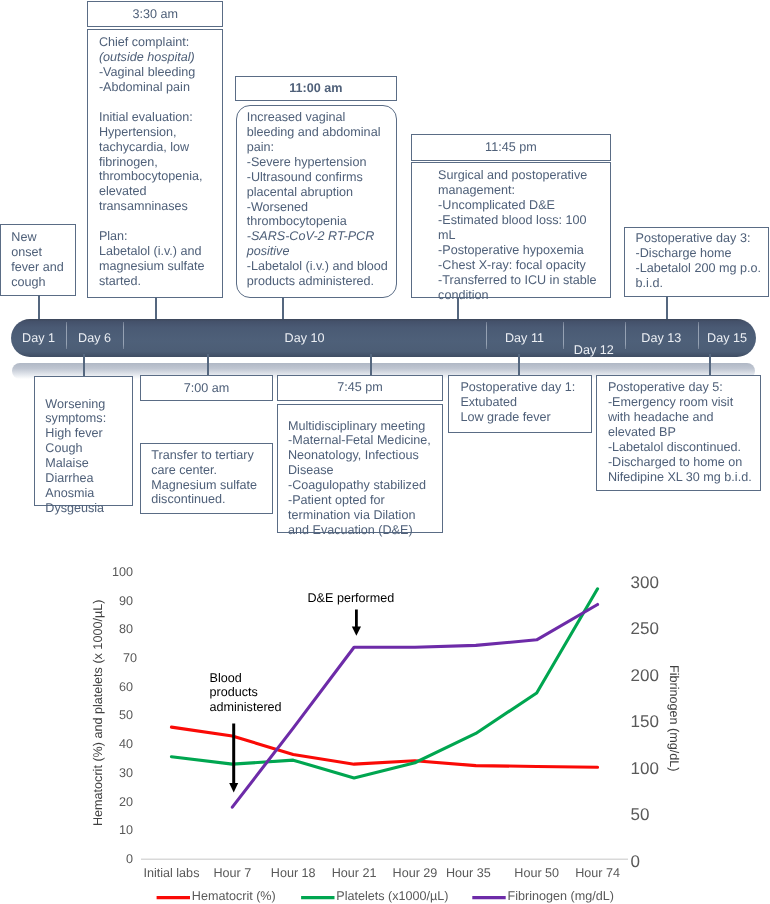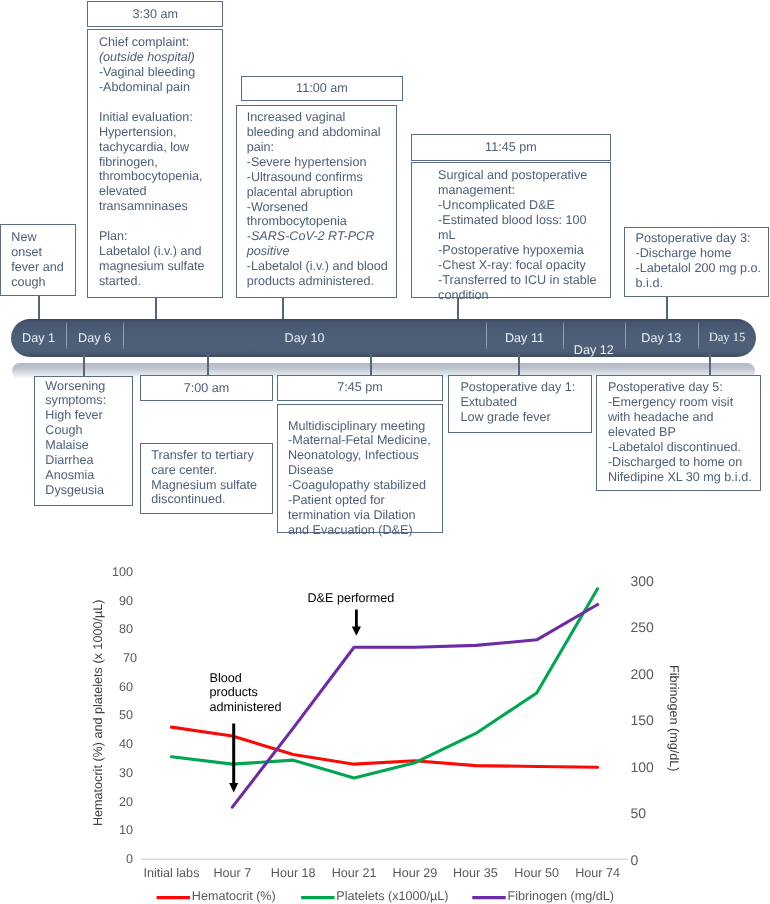--- a/index.html
+++ b/index.html
@@ -18,21 +18,21 @@
   .tl-bar{position:absolute;border-radius:19px;
           background:linear-gradient(to bottom,#3c4759 0%,#44516a 6%,#4a5a74 22%,#4e6079 58%,#4c5d75 86%,#3f4d63 100%);}
   .tl-shadow{position:absolute;border-radius:9px;
              background:linear-gradient(to bottom,rgba(176,184,197,1) 0%,rgba(188,195,207,0.95) 35%,rgba(212,218,227,0.7) 70%,rgba(246,248,251,0.05) 100%);}
   .tl-day{position:absolute;top:0;height:100%;display:flex;align-items:center;justify-content:center;
           font-size:12.6px;color:#eceff4;}
   .tl-div{position:absolute;width:1.1px;
           background:linear-gradient(to bottom,rgba(222,229,239,0.28) 0%,rgba(222,229,239,0.50) 18%,rgba(222,229,239,0.50) 82%,rgba(222,229,239,0.28) 100%);}
   .chart{position:absolute;left:0;top:0;width:770px;height:904px;}
   .ax-tick-l{position:absolute;font-size:12.6px;color:#595959;text-align:right;}
-  .ax-tick-r{position:absolute;font-size:14px;color:#595959;text-align:left;}
+  .ax-tick-r{position:absolute;font-size:17px;color:#595959;text-align:left;}
   .ax-cat{position:absolute;font-size:12.6px;color:#595959;text-align:center;}
   .ax-title{position:absolute;font-size:12.6px;color:#404040;white-space:nowrap;transform-origin:0 0;}
   .annot{position:absolute;font-size:12.6px;line-height:14.9px;color:#000000;white-space:pre-line;}
   .leg-lbl{position:absolute;font-size:12.6px;color:#595959;white-space:nowrap;}
 </style>
 </head>
 <body>
 
 <div class="stage">
   <div id="tl-layer">
@@ -54,22 +54,22 @@
 fibrinogen,
 thrombocytopenia,
 elevated
 transamninases
 
 Plan:
 Labetalol (i.v.) and
 magnesium sulfate
 started.</div>
       <div class="conn" style="left:155px;top:297.20000000000005px;height:23.799999999999955px;"></div>
-      <div class="box box-title" style="left:241px;top:76px;width:161.8px;height:25px;">11:00 am</div>
-      <div class="box box-body" style="left:235.6px;top:105px;width:161.8px;height:192.8px;padding-top:4px;padding-left:10.1px;">Increased vaginal
+      <div class="box box-title" style="left:235px;top:76px;width:161.8px;height:25px;font-weight:bold;">11:00 am</div>
+      <div class="box box-body" style="left:235.6px;top:105px;width:161.8px;height:192.8px;padding-top:4px;padding-left:10.1px;border-radius:14px;">Increased vaginal
 bleeding and abdominal
 pain:
 -Severe hypertension
 -Ultrasound confirms
 placental abruption
 -Worsened
 thrombocytopenia
 <i>-SARS-CoV-2 RT-PCR
 positive</i>
 -Labetalol (i.v.) and blood
@@ -90,29 +90,29 @@
 -Labetalol 200 mg p.o.
 b.i.d.</div>
       <div class="conn" style="left:666px;top:295.8px;height:25.19999999999999px;"></div>
       <div class="tl-bar" style="left:11px;top:319px;width:745px;height:37.5px;"></div>
       <div class="tl-day" style="left:11px;top:319px;width:55px;height:37.5px;">Day 1</div>
       <div class="tl-day" style="left:66px;top:319px;width:57px;height:37.5px;">Day 6</div>
       <div class="tl-day" style="left:123px;top:319px;width:363px;height:37.5px;">Day 10</div>
       <div class="tl-day" style="left:486px;top:319px;width:77px;height:37.5px;">Day 11</div>
       <div class="tl-day" style="left:563px;top:331px;width:61.5px;height:37.5px;">Day 12</div>
       <div class="tl-day" style="left:624.5px;top:319px;width:73.5px;height:37.5px;">Day 13</div>
-      <div class="tl-day" style="left:698px;top:319px;width:58px;height:37.5px;font-family:Liberation Serif, serif;">Day 15</div>
+      <div class="tl-day" style="left:698px;top:319px;width:58px;height:37.5px;">Day 15</div>
       <div class="tl-div" style="left:66px;top:322px;height:26.5px;"></div>
       <div class="tl-div" style="left:123px;top:322px;height:26.5px;"></div>
       <div class="tl-div" style="left:486px;top:322px;height:26.5px;"></div>
       <div class="tl-div" style="left:563px;top:322px;height:26.5px;"></div>
       <div class="tl-div" style="left:624.5px;top:322px;height:26.5px;"></div>
       <div class="tl-div" style="left:698px;top:322px;height:26.5px;"></div>
       <div class="conn" style="left:83px;top:353.5px;height:24px;"></div>
-      <div class="box box-body" style="left:33.7px;top:375.5px;width:98.9px;height:130.4px;padding-top:2px;padding-left:10.6px;">Worsening
+      <div class="box box-body" style="left:33.7px;top:375.5px;width:98.9px;height:130.4px;padding-top:20px;padding-left:10.6px;">Worsening
 symptoms:
 High fever
 Cough
 Malaise
 Diarrhea
 Anosmia
 Dysgeusia</div>
       <div class="conn" style="left:207px;top:353.5px;height:23.69999999999999px;"></div>
       <div class="box box-title" style="left:140.3px;top:375.2px;width:132.5px;height:25.8px;">7:00 am</div>
       <div class="box box-body" style="left:140.3px;top:403.5px;width:132.5px;height:71.5px;padding-top:4.2px;padding-left:10px;margin-top:39px;">Transfer to tertiary
@@ -176,21 +176,21 @@
       <div class="ax-tick-r" style="left:630.5px;width:40px;top:758.93px;">100</div>
       <div class="ax-tick-r" style="left:630.5px;width:40px;top:712.45px;">150</div>
       <div class="ax-tick-r" style="left:630.5px;width:40px;top:665.97px;">200</div>
       <div class="ax-tick-r" style="left:630.5px;width:40px;top:619.48px;">250</div>
       <div class="ax-tick-r" style="left:630.5px;width:40px;top:573.00px;">300</div>
       <div class="ax-cat" style="left:131.44px;width:80px;top:866px;">Initial labs</div>
       <div class="ax-cat" style="left:192.31px;width:80px;top:866px;">Hour 7</div>
       <div class="ax-cat" style="left:253.19px;width:80px;top:866px;">Hour 18</div>
       <div class="ax-cat" style="left:314.06px;width:80px;top:866px;">Hour 21</div>
       <div class="ax-cat" style="left:374.94px;width:80px;top:866px;">Hour 29</div>
-      <div class="ax-cat" style="left:435.81px;width:65px;top:866px;margin-left:7px;">Hour 35</div>
+      <div class="ax-cat" style="left:435.81px;width:65px;top:866px;">Hour 35</div>
       <div class="ax-cat" style="left:496.69px;width:80px;top:866px;">Hour 50</div>
       <div class="ax-cat" style="left:557.56px;width:80px;top:866px;">Hour 74</div>
       <div class="ax-title" style="left:91px;top:826px;transform:rotate(-90deg);">Hematocrit (%) and platelets (x 1000/µL)</div>
       <div class="ax-title" style="left:681px;top:664.5px;transform:rotate(90deg);">Fibrinogen (mg/dL)</div>
       <div class="annot" style="left:307.5px;top:590.5px;">D&amp;E performed</div>
       <div class="annot" style="left:209.5px;top:670.5px;">Blood
 products
 administered</div>
       <div class="leg-lbl" style="left:191.8px;top:888.8px;">Hematocrit (%)</div>
       <div class="leg-lbl" style="left:336.3px;top:888.8px;">Platelets (x1000/µL)</div>

